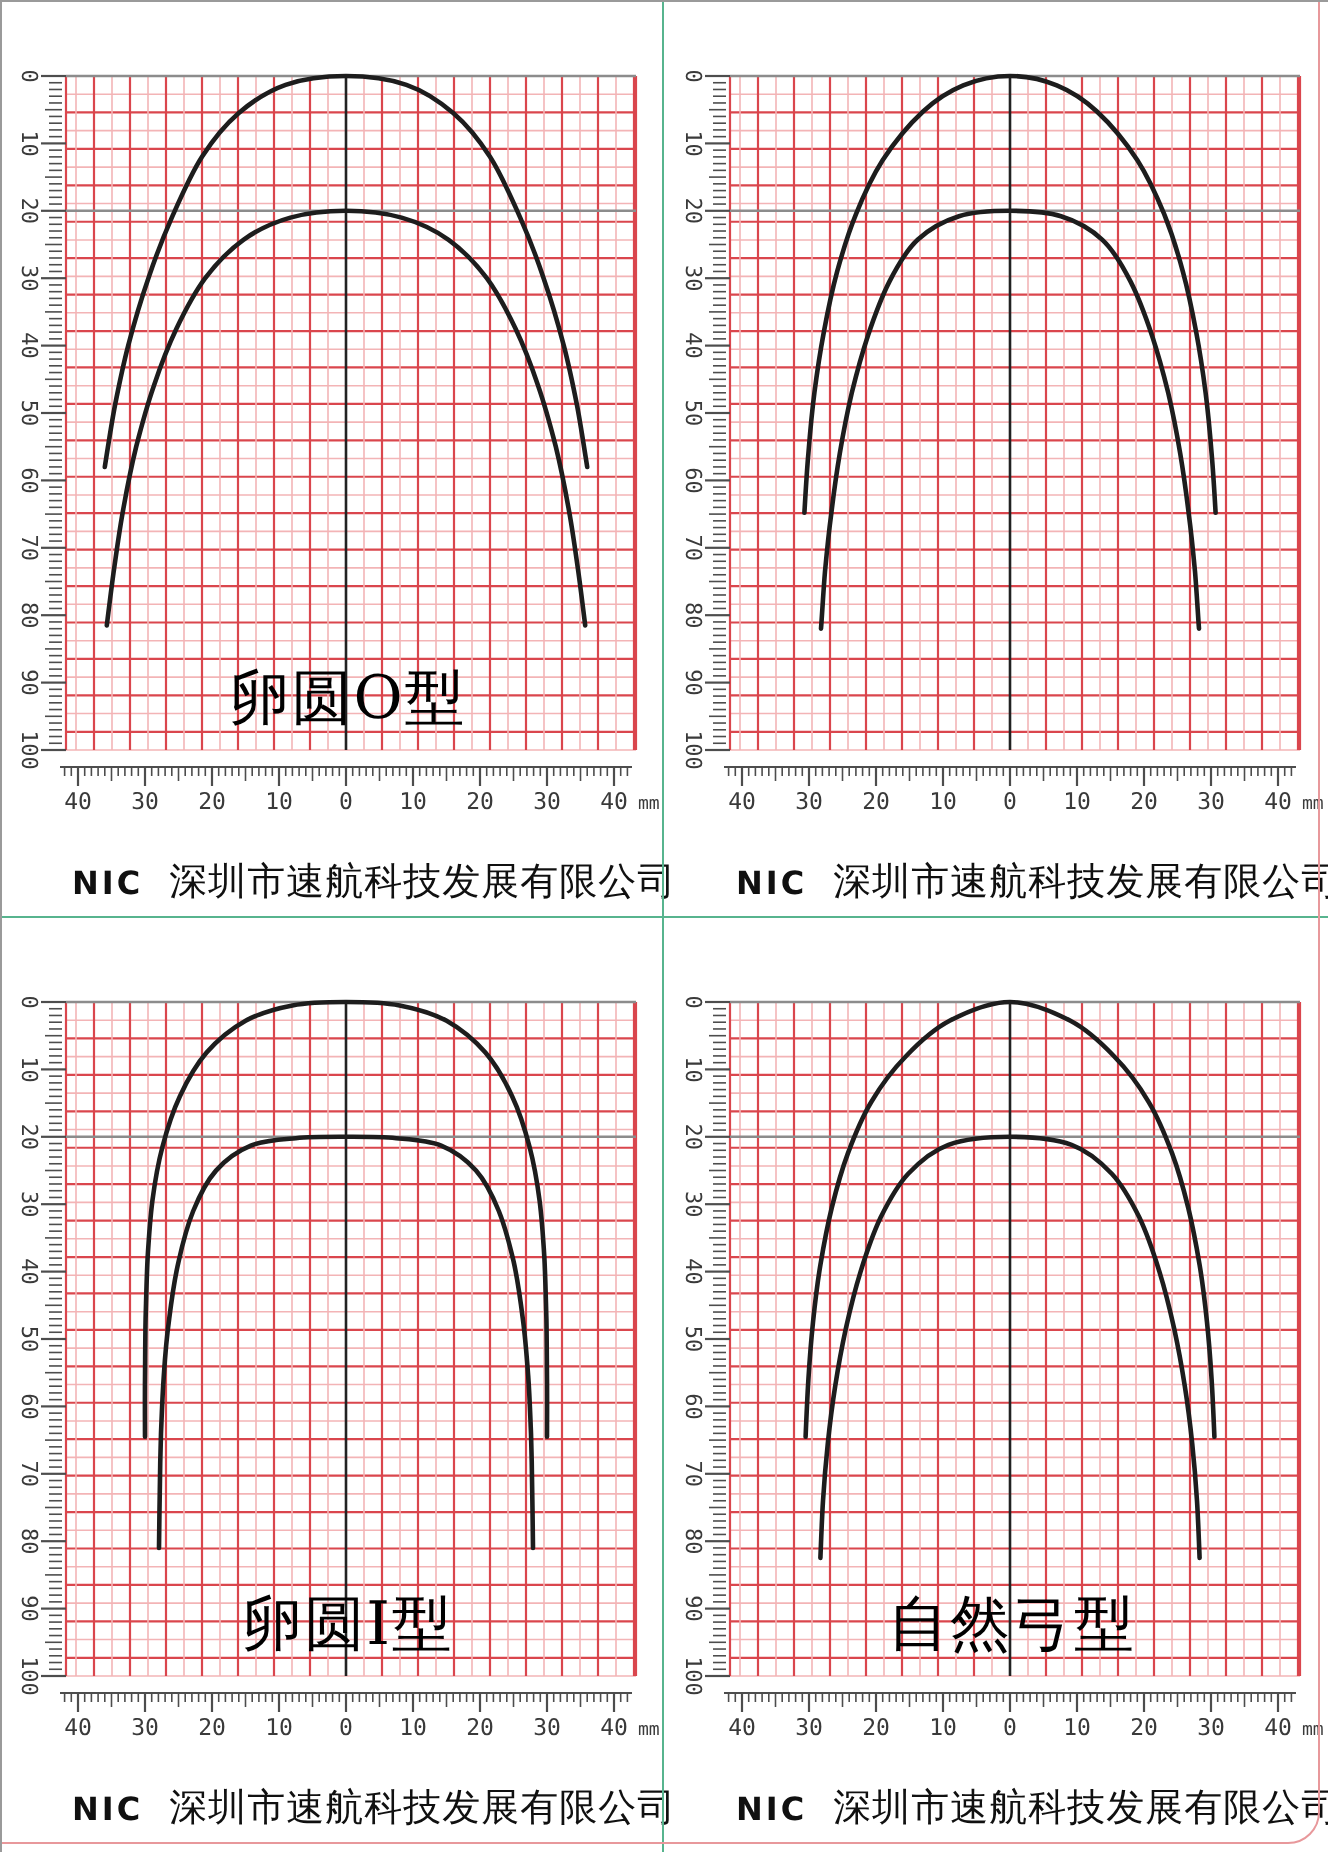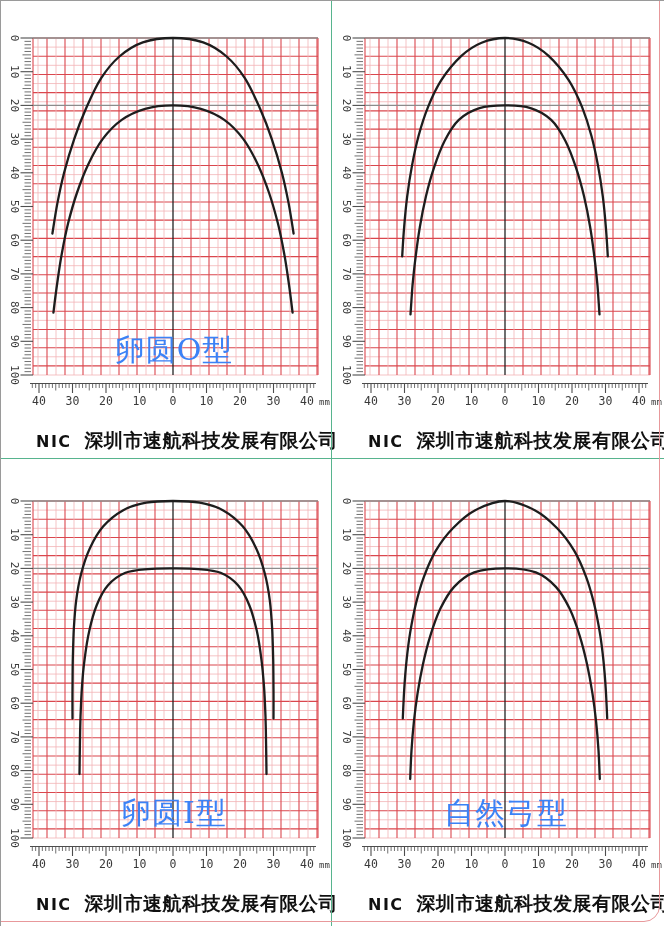--- a/index.html
+++ b/index.html
@@ -3,24 +3,24 @@
 <meta charset="utf-8">
 <style>
   html,body{margin:0;padding:0;background:#ffffff;}
   #sheet{position:relative;width:664px;height:926px;background:#ffffff;overflow:hidden;
          font-family:"DejaVu Sans","Liberation Sans",sans-serif;}
   .quadrant{position:absolute;width:332px;height:463px;}
   #q0{left:0;top:0}#q1{left:332px;top:0}#q2{left:0;top:463px}#q3{left:332px;top:463px}
   .quadrant svg{position:absolute;left:0;top:0;width:332px;height:463px;}
   .arch-label{position:absolute;left:174px;top:335px;transform:translateX(-50%);
       font-family:"DejaVu Serif","Liberation Serif",serif;font-size:30px;line-height:1;
-      color:#3b82f6;letter-spacing:1px;white-space:nowrap;}
+      color:#000000;letter-spacing:1px;white-space:nowrap;}
   .footer{position:absolute;left:36px;bottom:9px;display:flex;align-items:baseline;gap:13px;white-space:nowrap;}
   .brand{font-weight:bold;font-size:16px;letter-spacing:1.5px;color:#101010;}
-  .company{font-weight:bold;font-size:19px;color:#101010;letter-spacing:0.5px;}
+  .company{font-weight:normal;font-size:19px;color:#101010;letter-spacing:0.5px;}
   .divider-v{position:absolute;left:330.5px;top:0;width:1.5px;height:926px;background:#57b48e;}
   .divider-h{position:absolute;left:0;top:457.5px;width:664px;height:1.5px;background:#57b48e;}
   .sheet-border{position:absolute;left:-26px;top:-26px;width:686px;height:948px;box-sizing:border-box;
       border:1.5px solid #e8989b;border-radius:16px;pointer-events:none;}
   .edge-top{position:absolute;left:0;top:0;width:664px;height:1px;background:#9a9a9a;}
   .edge-left{position:absolute;left:0;top:0;width:1px;height:926px;background:#9a9a9a;}
 </style>
 </head>
 <body>
 

